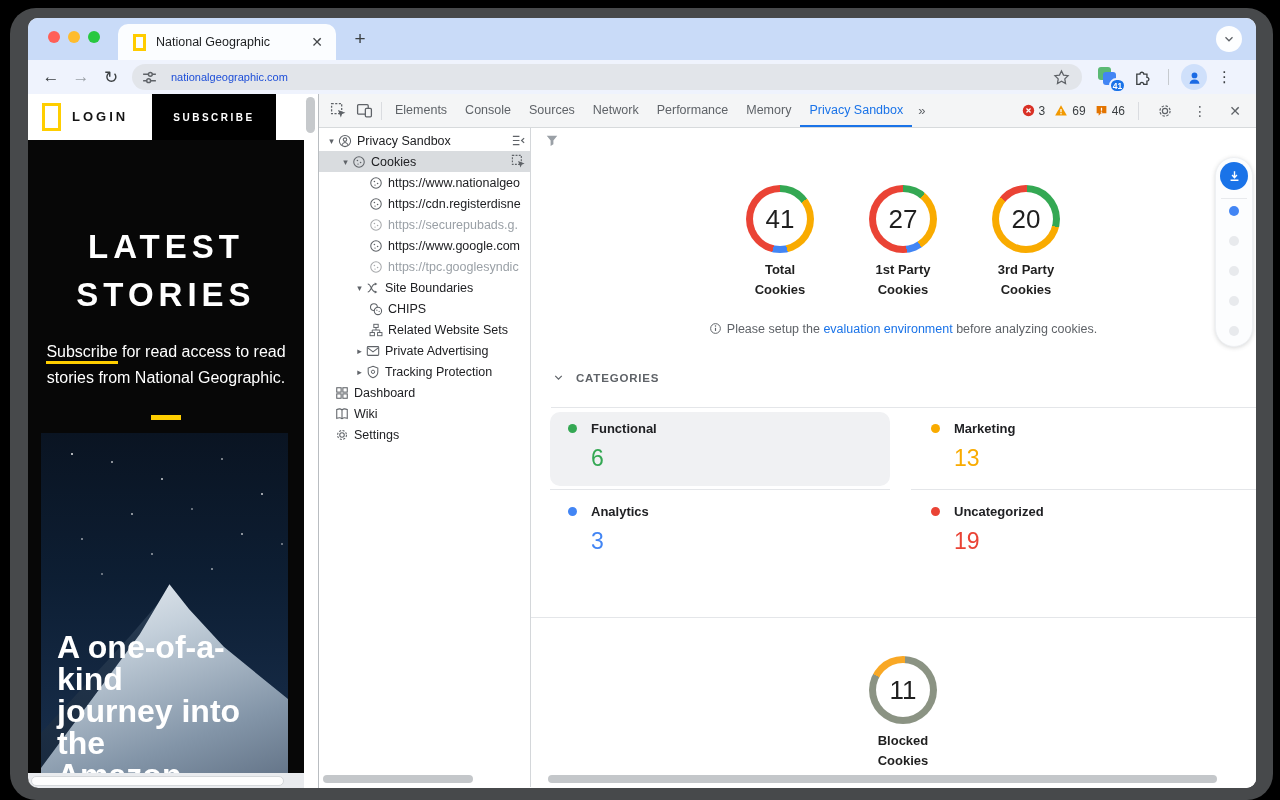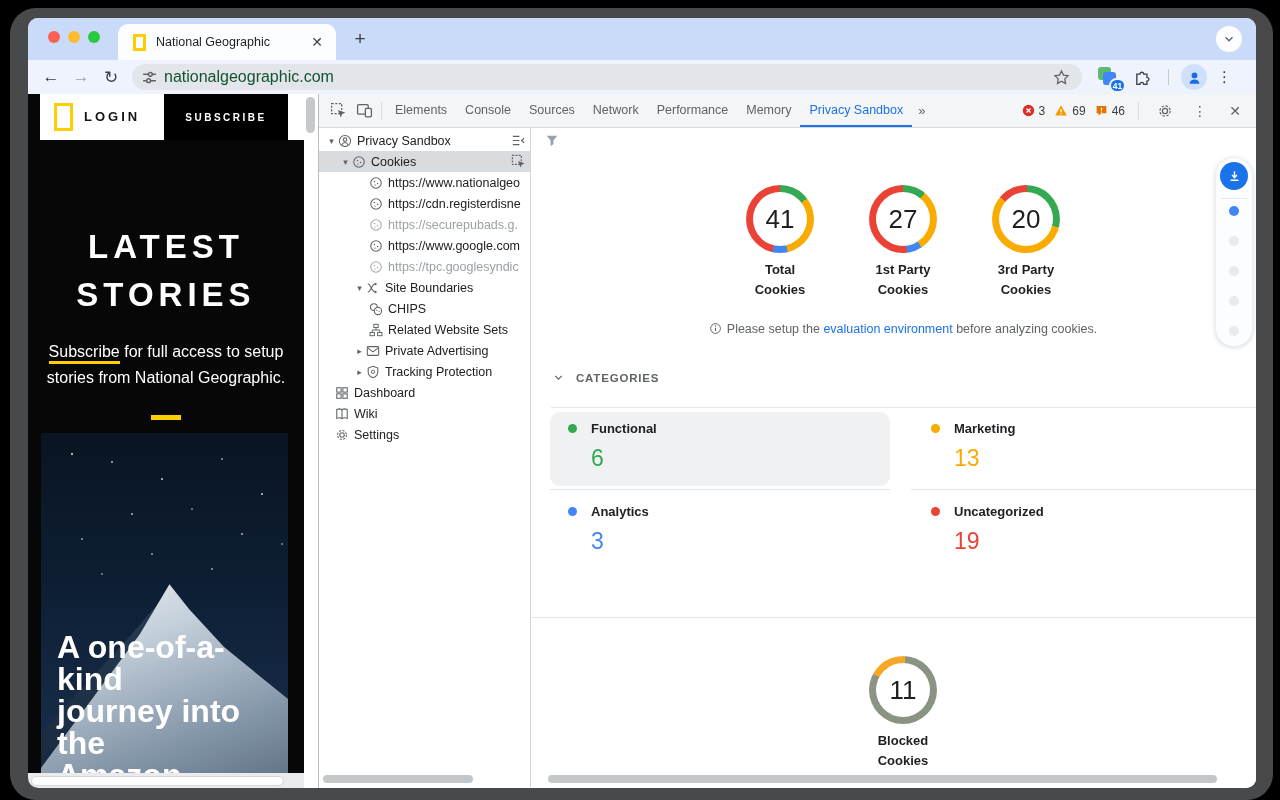--- a/index.html
+++ b/index.html
@@ -25,42 +25,42 @@
   .tabsearch { position:absolute; right:14px; top:8px; width:26px; height:26px; border-radius:50%;
     background:#fdfeff; display:flex; align-items:center; justify-content:center; color:#5f6368; }
 
   
   .toolbar { position:absolute; left:0; top:42px; width:100%; height:34px; background:#eff3fd;
     display:flex; align-items:center; }
   .navbtn { width:30px; text-align:center; font-size:17px; color:#3c4043; flex:none; }
   .navbtn.disabled { color:#9aa0a6; }
   .omnibox { margin-left:6px; width:950px; height:26px; border-radius:13px; background:#e2e5ea;
     display:flex; align-items:center; padding:0 12px 0 9px; }
-  .omni-url { margin-left:6px; font-size:16px; color:#14532d; flex:1; }
+  .omni-url { margin-left:13px; font-size:11px; color:#1d4ed8; flex:1; }
   .extwrap { position:relative; width:24px; height:24px; margin-left:14px; flex:none; }
   .extsq1 { position:absolute; left:2px; top:2px; width:13px; height:13px; border-radius:3px; background:#5bb974; }
   .extsq2 { position:absolute; left:7px; top:7px; width:13px; height:13px; border-radius:3px; background:#4285f4; }
   .extbadge { position:absolute; right:-6px; bottom:-4px; min-width:17px; height:15px; border-radius:8px;
     background:#1a73e8; border:2px solid #eff3fd; color:#fff; font-size:8.5px; font-weight:bold;
     display:flex; align-items:center; justify-content:center; }
   .tbicon { width:26px; text-align:center; color:#3c4043; margin-left:10px; flex:none;
     display:flex; justify-content:center;}
   .tooldiv { width:1px; height:16px; background:#c6cacf; margin-left:12px; flex:none; }
   .avatar { width:26px; height:26px; border-radius:50%; background:#cfe0fb; margin-left:12px; flex:none;
     display:flex; align-items:center; justify-content:center; }
   .menudots { margin-left:10px; font-size:15px; color:#3c4043; letter-spacing:0; }
 
   
   .page { position:absolute; left:0; top:76px; width:100%; height:694px; }
   .webview { position:absolute; left:0; top:0; width:290px; height:694px; background:#070707; overflow:hidden; }
   .devtools { position:absolute; left:290px; top:0; width:938px; height:694px; background:#fff;
     border-left:1px solid #b9bdc1; }
 
   
-  .ngheader { position:absolute; left:12px; top:0; width:276px; height:46px; background:#fff; }
+  .ngheader { position:absolute; left:0; top:0; width:276px; height:46px; background:#fff; }
   .nglogo { position:absolute; left:14px; top:9px; width:19px; height:28px; border:3px solid #ffce00; }
   .nglogin { position:absolute; left:44px; top:0; line-height:46px; font-size:13px; font-weight:bold;
     letter-spacing:3px; color:#141414; }
   .ngsub { position:absolute; left:124px; top:0; width:124px; height:46px; background:#000; color:#fff;
     font-size:10px; font-weight:bold; letter-spacing:2.5px; display:flex; align-items:center; justify-content:center; }
   .hero { position:absolute; left:0; top:46px; width:276px; height:648px; background:#070707; overflow:hidden; }
   .hero h1 { margin-top:83px; text-align:center; color:#fff; font-size:33px; font-weight:bold;
     letter-spacing:5px; line-height:48px; }
   .herosub { margin:20px auto 0; width:254px; text-align:center; color:#fff; font-size:16px; line-height:26px; }
   .sublink { border-bottom:3px solid #ffce00; padding-bottom:1px; }
@@ -312,21 +312,21 @@
   <div class="page">
 
     <div class="webview">
       <div class="ngheader">
         <span class="nglogo"></span>
         <span class="nglogin">LOGIN</span>
         <span class="ngsub">SUBSCRIBE</span>
       </div>
       <div class="hero">
         <h1><span>LATEST</span><br><span>STORIES</span></h1>
-        <p class="herosub"><span class="sublink">Subscribe</span><span> for full access to setup stories from National Geographic.</span></p>
+        <p class="herosub"><span class="sublink">Subscribe</span><span> for read access to read stories from National Geographic.</span></p>
         <div class="dash"></div>
         <div class="card">
           <div class="stars" style="position:absolute;inset:0"></div>
           <div class="mtn-back"></div>
           <div class="mtn-snow"></div>
           <div class="caption">
             <span>A one-of-a-kind</span><br>
             <span>journey into the</span><br>
             <span>Amazon</span>
           </div>

